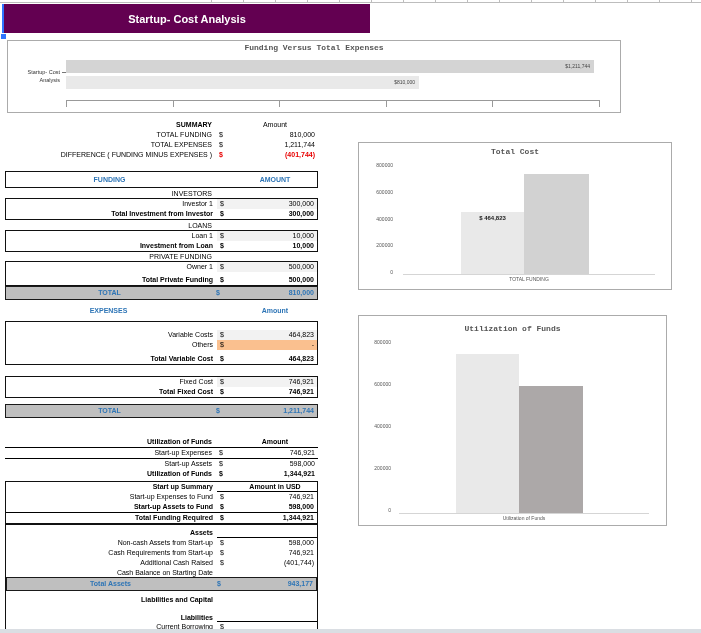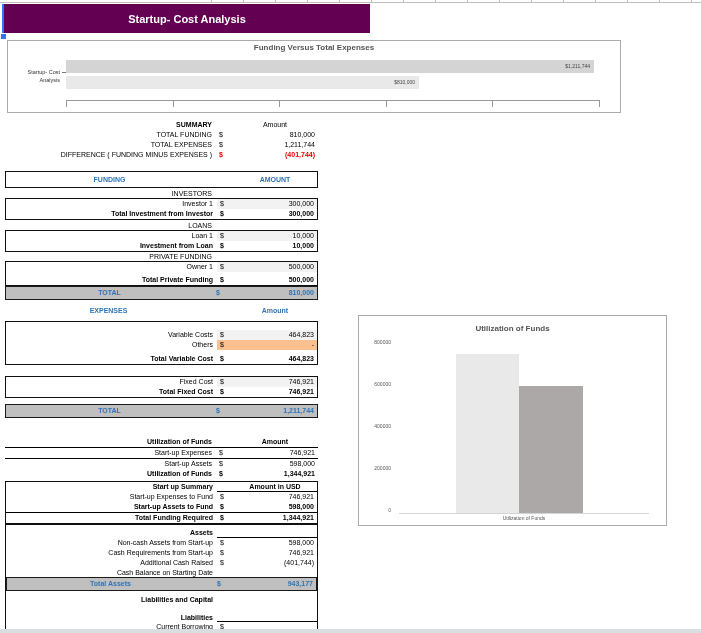--- a/index.html
+++ b/index.html
@@ -1,18 +1,18 @@
 <!DOCTYPE html>
 <html><head>
 <meta charset="utf-8">
 <style>
   html,body{margin:0;padding:0;background:#fff;}
   #app{position:relative;width:701px;height:633px;background:#fff;overflow:hidden;
        font-family:"Liberation Sans",sans-serif;color:#000;}
-  .serif{font-family:Liberation Sans, sans-serif;}
+  .serif{font-family:Liberation Mono, monospace;}
 
   
   .grid-line{position:absolute;top:2px;left:0;width:701px;height:0;border-top:1px solid #bdbdbd;}
   .col-ticks{position:absolute;top:0;left:180px;width:521px;height:3px;
      background:repeating-linear-gradient(to right,transparent 0 31px,#bdbdbd 31px 32px);}
 
   
   .banner{position:absolute;left:2px;top:4px;width:366px;height:29px;background:#630051;
      border-left:2px solid #2f75ff;display:flex;align-items:center;justify-content:center;}
   .banner span{color:#fff;font-weight:bold;font-size:11px;}
@@ -381,20 +381,36 @@
           <span class="a"></span>
         </div>
         <div class="r">
           <span class="l">Current Borrowing</span>
           <span class="c">$</span>
           <span class="a"></span>
         </div>
       </div>
   </div>
 
+  <div class="chart" id="chart-cost">
+    <div class="c-title serif">Total Cost</div>
+    <div class="yticks" id="c2-ticks">
+        <span>800000</span>
+        <span>600000</span>
+        <span>400000</span>
+        <span>200000</span>
+        <span>0</span>
+      </div>
+    <div class="plot-base" id="c2-base"></div>
+    <div class="vbar" id="c2-bar1">
+      <span class="vbar-label">$ 464,823</span>
+    </div>
+    <div class="vbar" id="c2-bar2"></div>
+    <div class="xlab" id="c2-xlab">TOTAL FUNDING</div>
+  </div>
 
   <div class="chart" id="chart-util">
     <div class="c-title serif">Utilization of Funds</div>
     <div class="yticks" id="c3-ticks">
         <span>800000</span>
         <span>600000</span>
         <span>400000</span>
         <span>200000</span>
         <span>0</span>
       </div>

